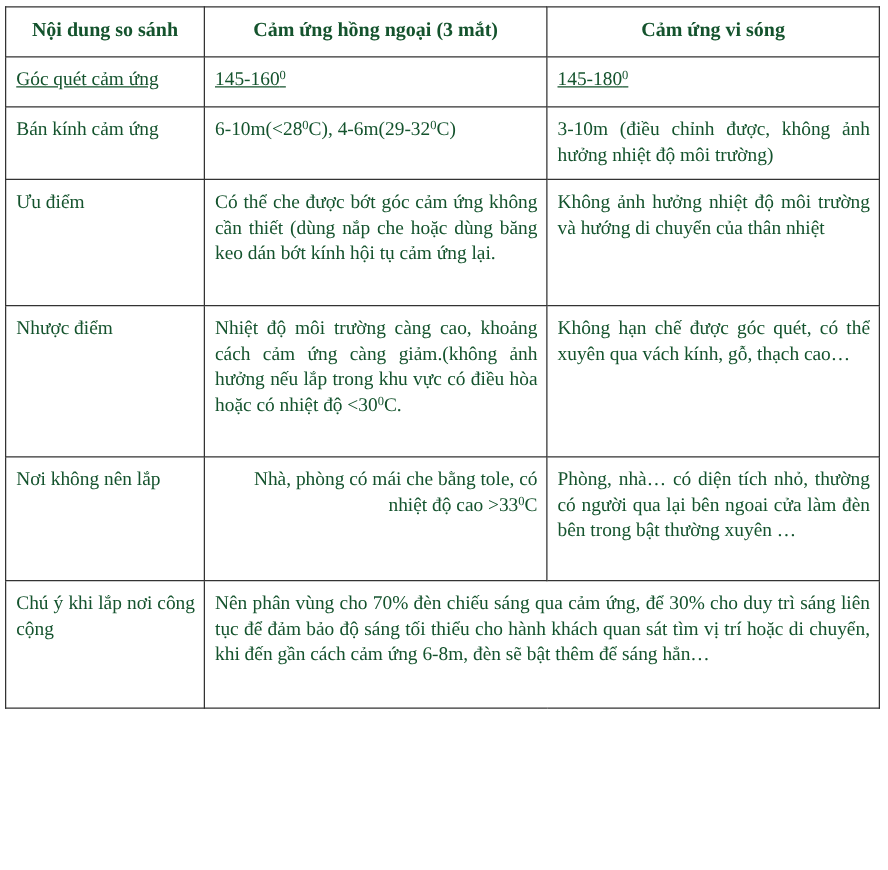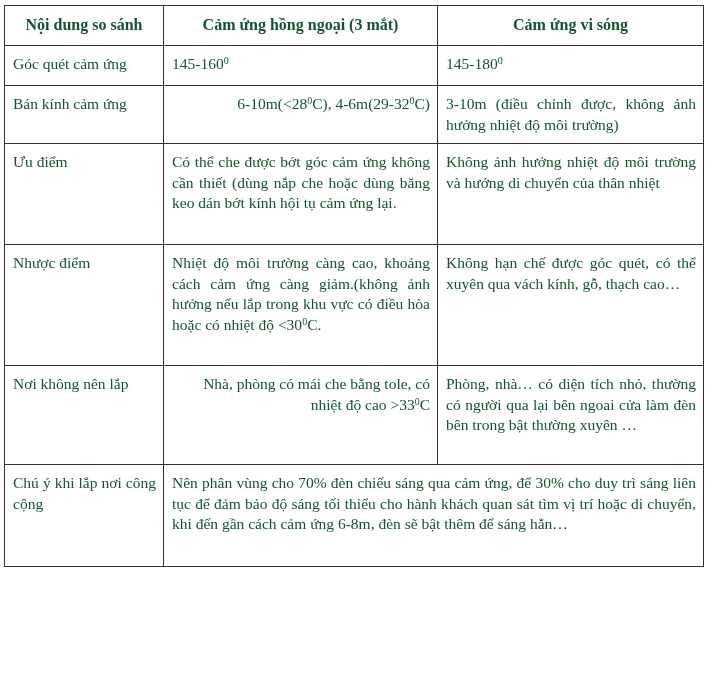--- a/index.html
+++ b/index.html
@@ -26,21 +26,21 @@
     text-align: center;
     vertical-align: middle;
     padding: 0 6px;
     font-size: 16px;
   }
   col.c1 { width: 159px; }
   col.c2 { width: 274px; }
   col.c3 { width: 266px; }
   tr.r0 { height: 40px; }
   tr.r1 { height: 39px; }
-  tr.r2 { height: 40px; }
+  tr.r2 { height: 40px; text-decoration: underline; }
   tr.r3 { height: 58px; }
   tr.r4 { height: 101px; padding-left: 14px; }
   tr.r5 { height: 121px; }
   tr.r6 { height: 81px; }
   tr.r7 { height: 99px; margin-left: 10px; }
   tr.r8 { height: 102px; }
   td.single { vertical-align: middle; padding-top: 0; padding-bottom: 0; text-align: left; }
   sup { font-size: 10px; line-height: 0; vertical-align: 5px; }
 </style>
 </head>
@@ -58,21 +58,21 @@
     <th>Cảm ứng hồng ngoại (3 mắt)</th>
     <th>Cảm ứng vi sóng</th>
   </tr>
   <tr class="r2">
     <td class="single">Góc quét cảm ứng</td>
     <td class="single"><span>145-160</span><sup>0</sup></td>
     <td class="single"><span>145-180</span><sup>0</sup></td>
   </tr>
   <tr class="r3">
     <td>Bán kính cảm ứng</td>
-    <td style="text-align:right"><span>6-10m(&lt;28</span><sup>0</sup><span>C), 4-6m(29-32</span><sup>0</sup><span>C)</span></td>
+    <td style="text-align:left"><span>6-10m(&lt;28</span><sup>0</sup><span>C), 4-6m(29-32</span><sup>0</sup><span>C)</span></td>
     <td>3-10m (điều chỉnh được, không ảnh hưởng nhiệt độ môi trường)</td>
   </tr>
   <tr class="r4">
     <td>Ưu điểm</td>
     <td>Có thể che được bớt góc cảm ứng không cần thiết (dùng nắp che hoặc dùng băng keo dán bớt kính hội tụ cảm ứng lại.</td>
     <td>Không ảnh hưởng nhiệt độ môi trường và hướng di chuyển của thân nhiệt</td>
   </tr>
   <tr class="r5">
     <td>Nhược điểm</td>
     <td><span>Nhiệt độ môi trường càng cao, khoảng cách cảm ứng càng giảm.(không ảnh hưởng nếu lắp trong khu vực có điều hòa hoặc có nhiệt độ &lt;30</span><sup>0</sup><span>C.</span></td>

